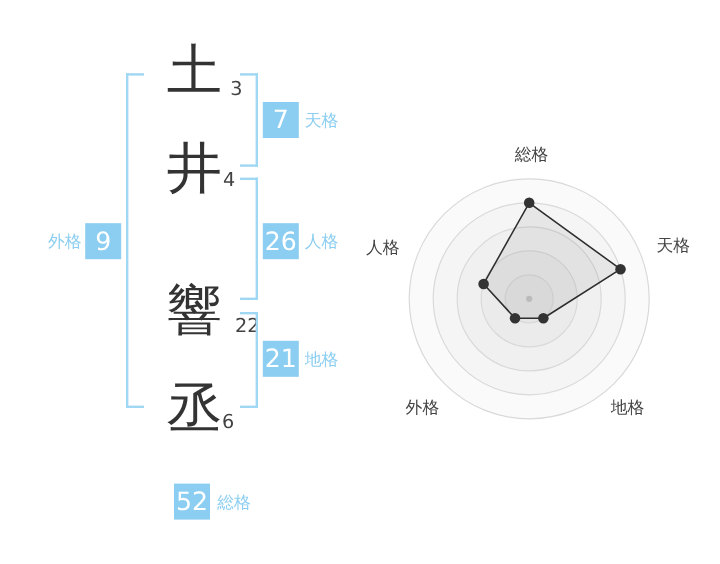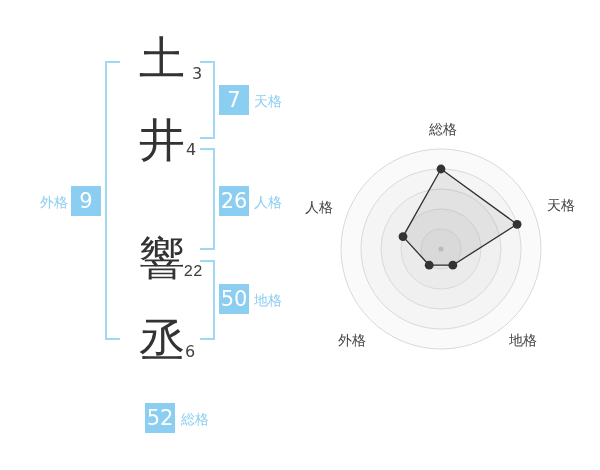--- a/index.html
+++ b/index.html
@@ -20,21 +20,21 @@
   .kanji.k1 { left: 130px; top: 108px; }
   .kanji.k2 { left: 130px; top: 226px; }
   .kanji.k3 { left: 130px; top: 308px; }
 
   .strokes {
     position: absolute; font-size: 16px; color: #424242;
     transform: translate(-50%, -50%); line-height: 1;
   }
   .strokes.s0 { left: 197px; top: 74px; }
   .strokes.s1 { left: 191px; top: 150px; }
-  .strokes.s2 { left: 193px; top: 272px; font-family: Liberation Mono, monospace; }
+  .strokes.s2 { left: 206px; top: 272px; }
   .strokes.s3 { left: 190px; top: 352px; }
 
   
   .bracket { position: absolute; width: 15px; }
   .bracket.open-right { border-left: 2px solid #a0d8f4; border-top: 2px solid #a0d8f4; border-bottom: 2px solid #a0d8f4; }
   .bracket.open-left  { border-right: 2px solid #a0d8f4; border-top: 2px solid #a0d8f4; border-bottom: 2px solid #a0d8f4; }
   .bracket.bk-gaikaku { left: 105px; top: 61px; height: 279px; }
   .bracket.bk-tenkaku { left: 200px; top: 61px; height: 78px; }
   .bracket.bk-jinkaku { left: 200px; top: 148px; height: 102px; }
   .bracket.bk-chikaku { left: 200px; top: 260px; height: 80px; }
@@ -101,21 +101,21 @@
       <span>7</span>
     </div>
   <div class="badge-label l-tenkaku">天格</div>
 
   <div class="badge b-jinkaku">
       <span>26</span>
     </div>
   <div class="badge-label l-jinkaku">人格</div>
 
   <div class="badge b-chikaku">
-      <span>50</span>
+      <span>21</span>
     </div>
   <div class="badge-label l-chikaku">地格</div>
 
   <div class="badge b-soukaku">
       <span>52</span>
     </div>
   <div class="badge-label l-soukaku">総格</div>
 
   <div class="badge-label l-gaikaku">外格</div>
   <div class="badge b-gaikaku">

